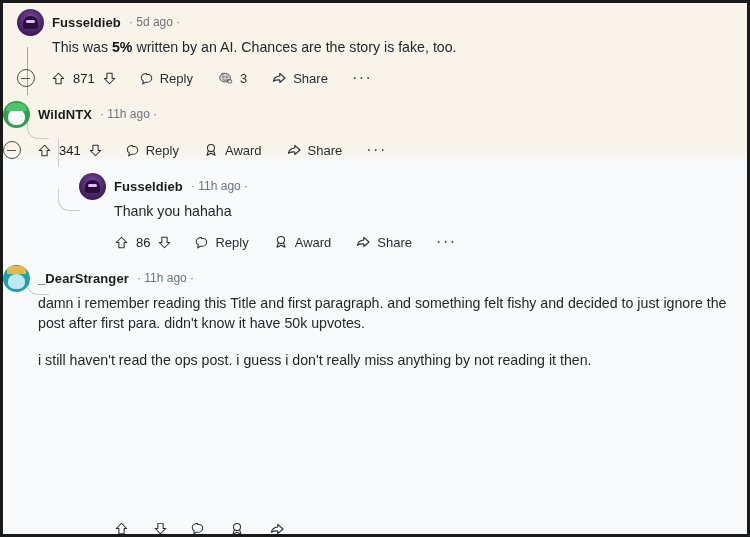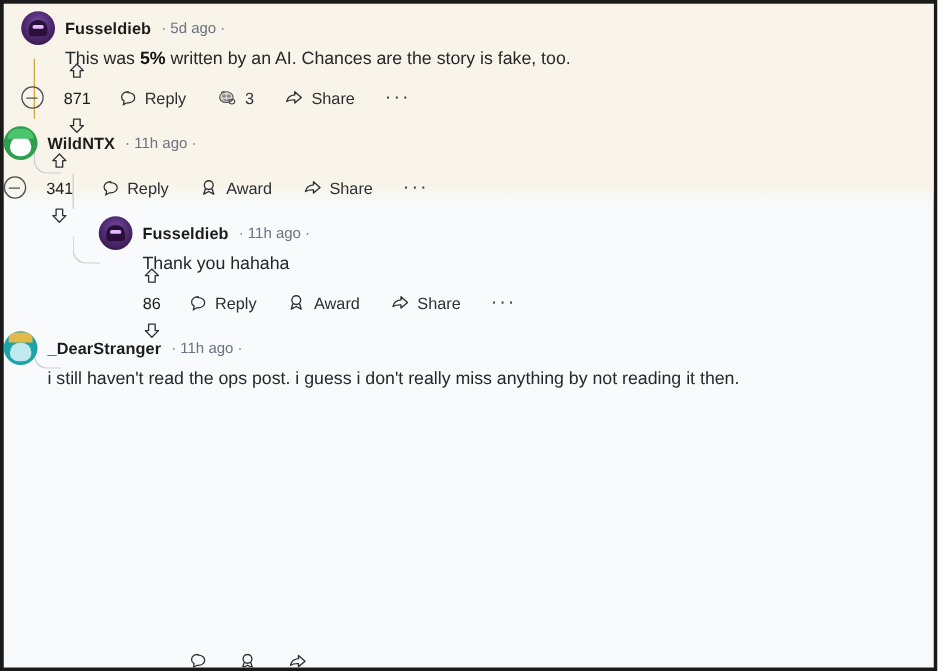--- a/index.html
+++ b/index.html
@@ -176,21 +176,21 @@
   .act {
     display: flex;
     align-items: center;
     gap: 6px;
     font-size: 13px;
     color: #2b2f33;
     margin-right: 24px;
     white-space: nowrap;
     justify-content: space-between;
   }
-  .votes { display: flex; align-items: center; gap: 7px; margin-right: 22px; flex-direction: column; }
+  .votes { display: flex; align-items: center; gap: 7px; margin-right: 22px; }
   .score { font-size: 13px; color: #1c1c1c; min-width: 10px; }
   .collapse {
     width: 18px; height: 18px;
     border: 1.3px solid #4b5054;
     border-radius: 50%;
     position: relative;
     margin-right: 16px;
     flex: 0 0 18px;
   }
   .collapse::before {
@@ -411,20 +411,21 @@
       <div class="comment-inner d1">
         <div class="curve" style="left:24px; top:14px;"></div>
 
         <div class="c-head">
           <div class="avatar av-teal"></div>
           <span class="uname">_DearStranger</span>
           <span class="meta">· 11h ago ·</span>
         </div>
 
         <div class="c-body">
+          <p>damn i remember reading this Title and first paragraph. and something felt fishy and decided to just ignore the post after first para. didn't know it have 50k upvotes.</p>
           <p>i still haven't read the ops post. i guess i don't really miss anything by not reading it then.</p>
         </div>
       </div>
     </div>
 
   </div>
 
   <div class="cutoff">
     <div class="actions">
       <div class="votes">

